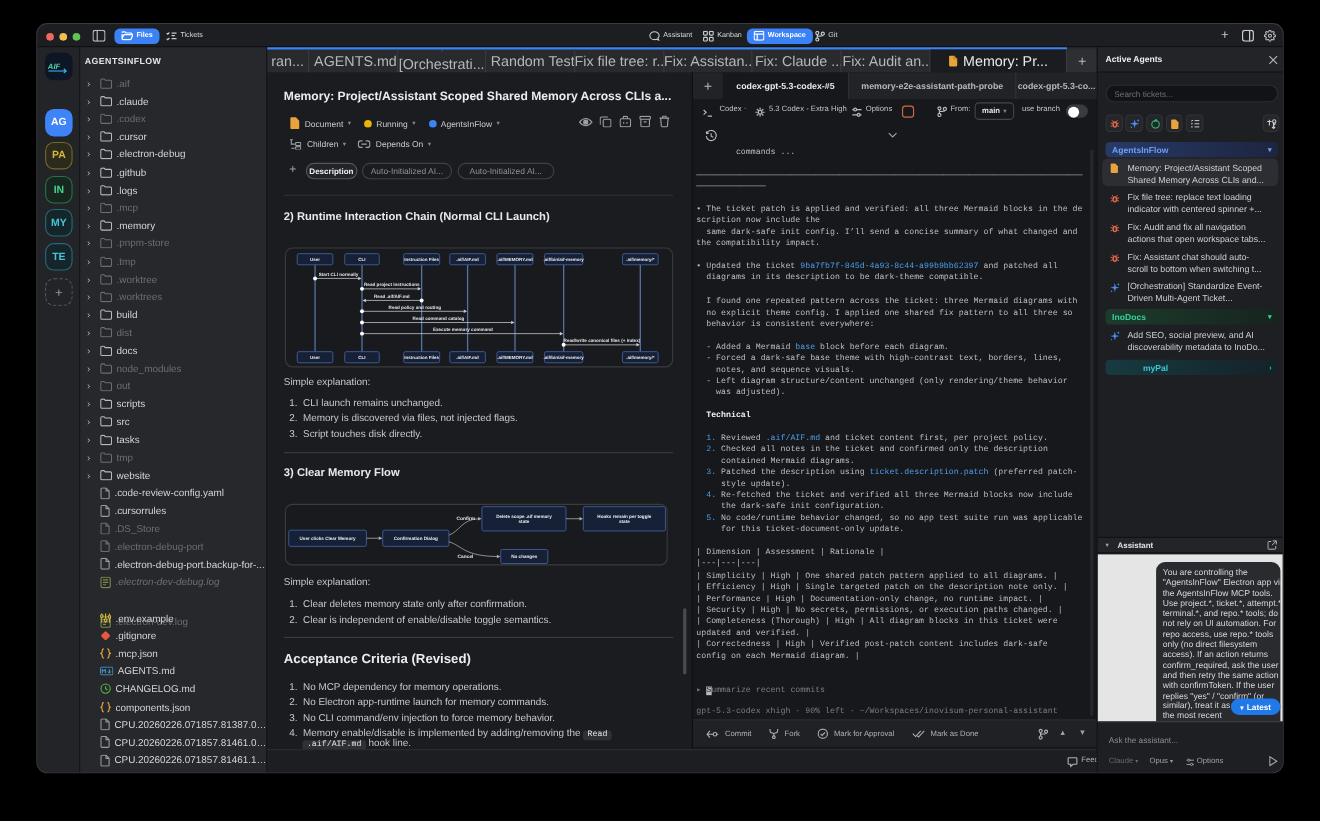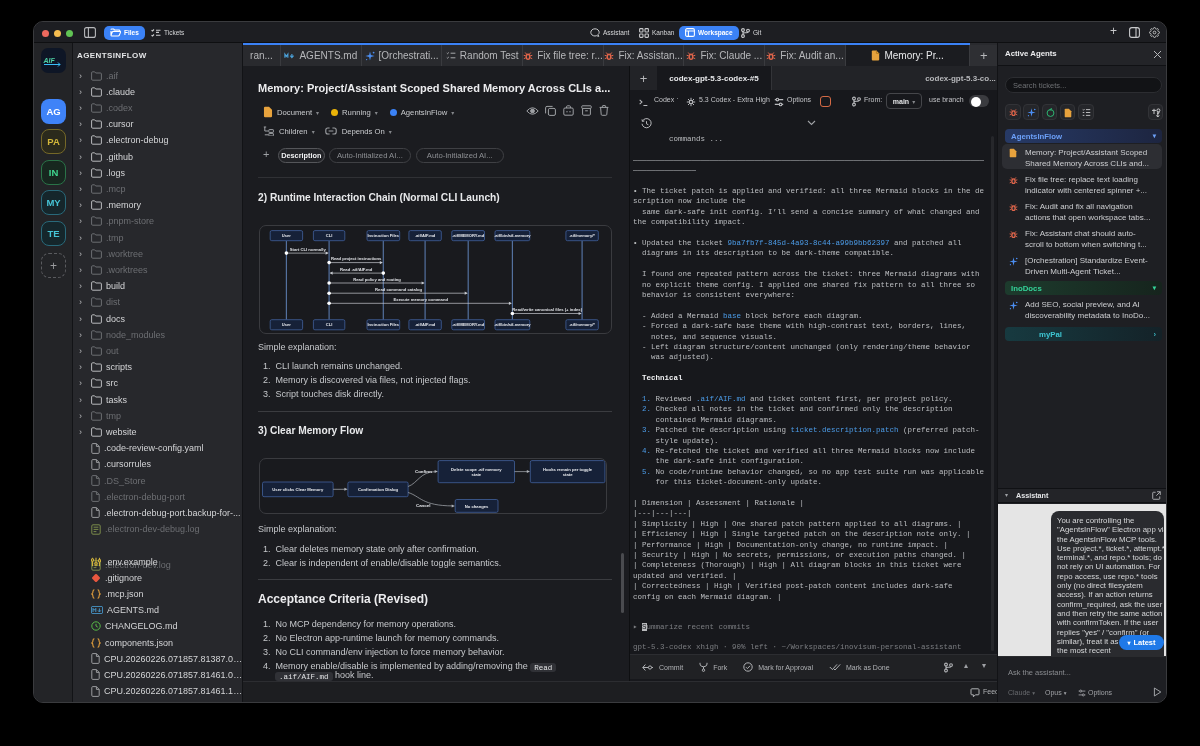--- a/index.html
+++ b/index.html
@@ -20,21 +20,21 @@
 #tree { position:absolute; left:39px; top:21px; width:170px; height:661px; background:#27282c; border-right:1px solid #121316; overflow:hidden; }
 #tree h1 { font-size:8px; color:#e4e5e7; letter-spacing:0.4px; font-weight:bold; position:absolute; left:4px; top:8px; }
 .ti { position:absolute; left:0; width:170px; height:16px; font-size:9px; display:flex; align-items:center; white-space:nowrap; overflow:hidden; }
 .ti .chev { width:12px; margin-left:6px; color:#b9babd; font-size:9px; flex:none; }
 .ti .fico { flex:none; margin-right:4px; }
 .ti.file .fico { margin-left:18px; }
 .ti span.nm { overflow:hidden; text-overflow:ellipsis; }
 .bright { color:#d4d5d7; } .dim { color:#6c6e72; }
 
 #tabstrip { position:absolute; left:209px; top:21px; width:754px; height:23px; background:#292a2e; }
-.wtab { position:absolute; top:2px; height:21px; display:flex; align-items:center; justify-content:center; gap:4px; font-size:10px; color:#b6b7ba; border-right:1px solid #3a3b3f; overflow:hidden; white-space:nowrap; }
+.wtab { position:absolute; top:2px; height:21px; display:flex; align-items:center; justify-content:center; gap:4px; font-size:13px; color:#b6b7ba; border-right:1px solid #3a3b3f; overflow:hidden; white-space:nowrap; }
 .wtab.active { background:#1b1c20; color:#e8e9eb; }
 
 #doc { position:absolute; left:209px; top:44px; width:386px; height:615px; background:#1b1c20; overflow:hidden; }
 
 .meta { display:flex; align-items:center; font-size:7.7px; color:#c9cbce; }
 .meta .cv { color:#85878b; font-size:6px; margin-left:4px; }
 .dot { width:7px; height:7px; border-radius:50%; display:inline-block; }
 .dtab { height:15px; border:1px solid #3f4044; border-radius:8px; font-size:7.7px; color:#8e9094; display:flex; align-items:center; justify-content:center; padding:0; white-space:nowrap; }
 .dtab.on { border-color:#55565a; color:#f0f1f3; font-weight:bold; font-size:7.3px; background:#232428; }
 .h3 { font-size:10.2px; font-weight:bold; color:#e8e9eb; }
@@ -351,21 +351,21 @@
         </svg>
         <span class="nm">.electron-debug-port</span>
       </div>
     <div class="ti file bright" style="top:461.9px;">
         <svg class="fico" width="9" height="11" viewBox="0 0 9 11" fill="none" stroke="#9a9b9e" stroke-width="1">
           <path d="M0.8 1.6 Q0.8 0.6 1.8 0.6 L5.4 0.6 L8.2 3.4 L8.2 9.4 Q8.2 10.4 7.2 10.4 L1.8 10.4 Q0.8 10.4 0.8 9.4 Z"></path>
           <path d="M5.4 0.6 L5.4 3.4 L8.2 3.4"></path>
         </svg>
         <span class="nm">.electron-debug-port.backup-for-...</span>
       </div>
-    <div class="ti file dim" style="top:478.1px;">
+    <div class="ti file dim" style="top:478.1px;font-style:italic;">
         <svg class="fico" width="10" height="11" viewBox="0 0 10 11" fill="none" stroke="#7a8a4a" stroke-width="1">
           <rect x="0.8" y="0.8" width="8.4" height="9.4" rx="1.2"></rect>
           <line x1="2.6" y1="3.2" x2="7.4" y2="3.2"></line>
           <line x1="2.6" y1="5.4" x2="7.4" y2="5.4"></line>
           <line x1="2.6" y1="7.6" x2="5.4" y2="7.6"></line>
         </svg>
         <span class="nm">.electron-dev-debug.log</span>
       </div>
     <div class="ti file dim" style="top:514px;">
         <svg class="fico" width="10" height="11" viewBox="0 0 10 11" fill="none" stroke="#7a8a4a" stroke-width="1">
@@ -453,21 +453,21 @@
   </div>
   <div id="tabstrip">
     <div class="abs" style="left:0;top:0;width:727.4px;height:2px;background:#3b82f6;"></div>
     <div class="wtab" style="left:0;width:38px;">ran...</div>
     <div class="wtab" style="left:38px;width:80.7px;">
         <svg width="11" height="8" viewBox="0 0 12 8">
           <path d="M1 6 L1 2 L2.6 4.4 L4.2 2 L4.2 6 M8.6 1.8 L8.6 5 M6.8 3.6 L8.6 5.8 L10.4 3.6" stroke="#4b9fd6" stroke-width="1.3" fill="none"></path>
         </svg>
         <span>AGENTS.md</span>
       </div>
-    <div class="wtab" style="left:118.7px;width:80.7px;">
+    <div class="wtab" style="left:118.7px;width:80.7px;flex-direction:column;">
         <svg width="10" height="10" viewBox="0 0 10 10">
           <path d="M5 0.4 L5.9 4.1 L9.6 5 L5.9 5.9 L5 9.6 L4.1 5.9 L0.4 5 L4.1 4.1 Z" fill="#4b8df0"></path>
           <circle cx="8.6" cy="1.6" r="0.9" fill="#4b8df0"></circle>
           <circle cx="1.6" cy="8.6" r="0.7" fill="#4b8df0"></circle>
         </svg>
         <span>[Orchestrati...</span>
       </div>
     <div class="wtab" style="left:199.4px;width:80.7px;">
         <svg width="10" height="10" viewBox="0 0 10 10" fill="none" stroke="#a9aaad" stroke-width="1">
           <path d="M2.8 1.5 L1.6 2.7 L0.8 2"></path>
@@ -672,20 +672,21 @@
     <div class="abs body" style="left:20px;top:567px;">2.&nbsp;&nbsp;No Electron app-runtime launch for memory commands.</div>
     <div class="abs body" style="left:20px;top:581px;">3.&nbsp;&nbsp;No CLI command/env injection to force memory behavior.</div>
     <div class="abs body" style="left:20px;top:595px;">4.&nbsp;&nbsp;Memory enable/disable is implemented by adding/removing the <span class="code">Read</span></div>
     <div class="abs body" style="left:32px;top:604px;"><span class="code">.aif/AIF.md</span> hook line.</div>
     <div class="abs" style="left:378px;top:487px;width:3px;height:60px;background:#4a4b4f;border-radius:2px;"></div>
   </div>
   <div id="term">
     <div id="ttabs">
       <div class="abs" style="left:0;top:0;width:27px;height:24px;color:#b6b7ba;font-size:13px;display:flex;align-items:center;justify-content:center;">+</div>
       <div class="ttab on" style="left:27px;width:115px;">codex-gpt-5.3-codex-#5</div>
+      <div class="ttab" style="left:142px;width:152px;">memory-e2e-assistant-path-probe</div>
       <div class="ttab" style="left:294px;width:74px;">codex-gpt-5.3-co...</div>
     </div>
     <div id="ttool">
       <svg class="abs" style="left:9px;top:9px;" width="9" height="8" viewBox="0 0 11 9" fill="none" stroke="#b9babd" stroke-width="1.3">
           <path d="M0.8 0.8 L3.6 3.4 L0.8 6"></path>
           <line x1="5.4" y1="7.6" x2="10.2" y2="7.6"></line>
         </svg>
       <span class="abs ttxt" style="left:24px;top:6px;">Codex</span>
       <span class="abs" style="left:46px;top:3px;color:#85878b;font-size:9px;">·</span>
       <svg class="abs" style="left:56px;top:7px;" width="10" height="10" viewBox="0 0 10 10" fill="none" stroke="#b9babd" stroke-width="1">

